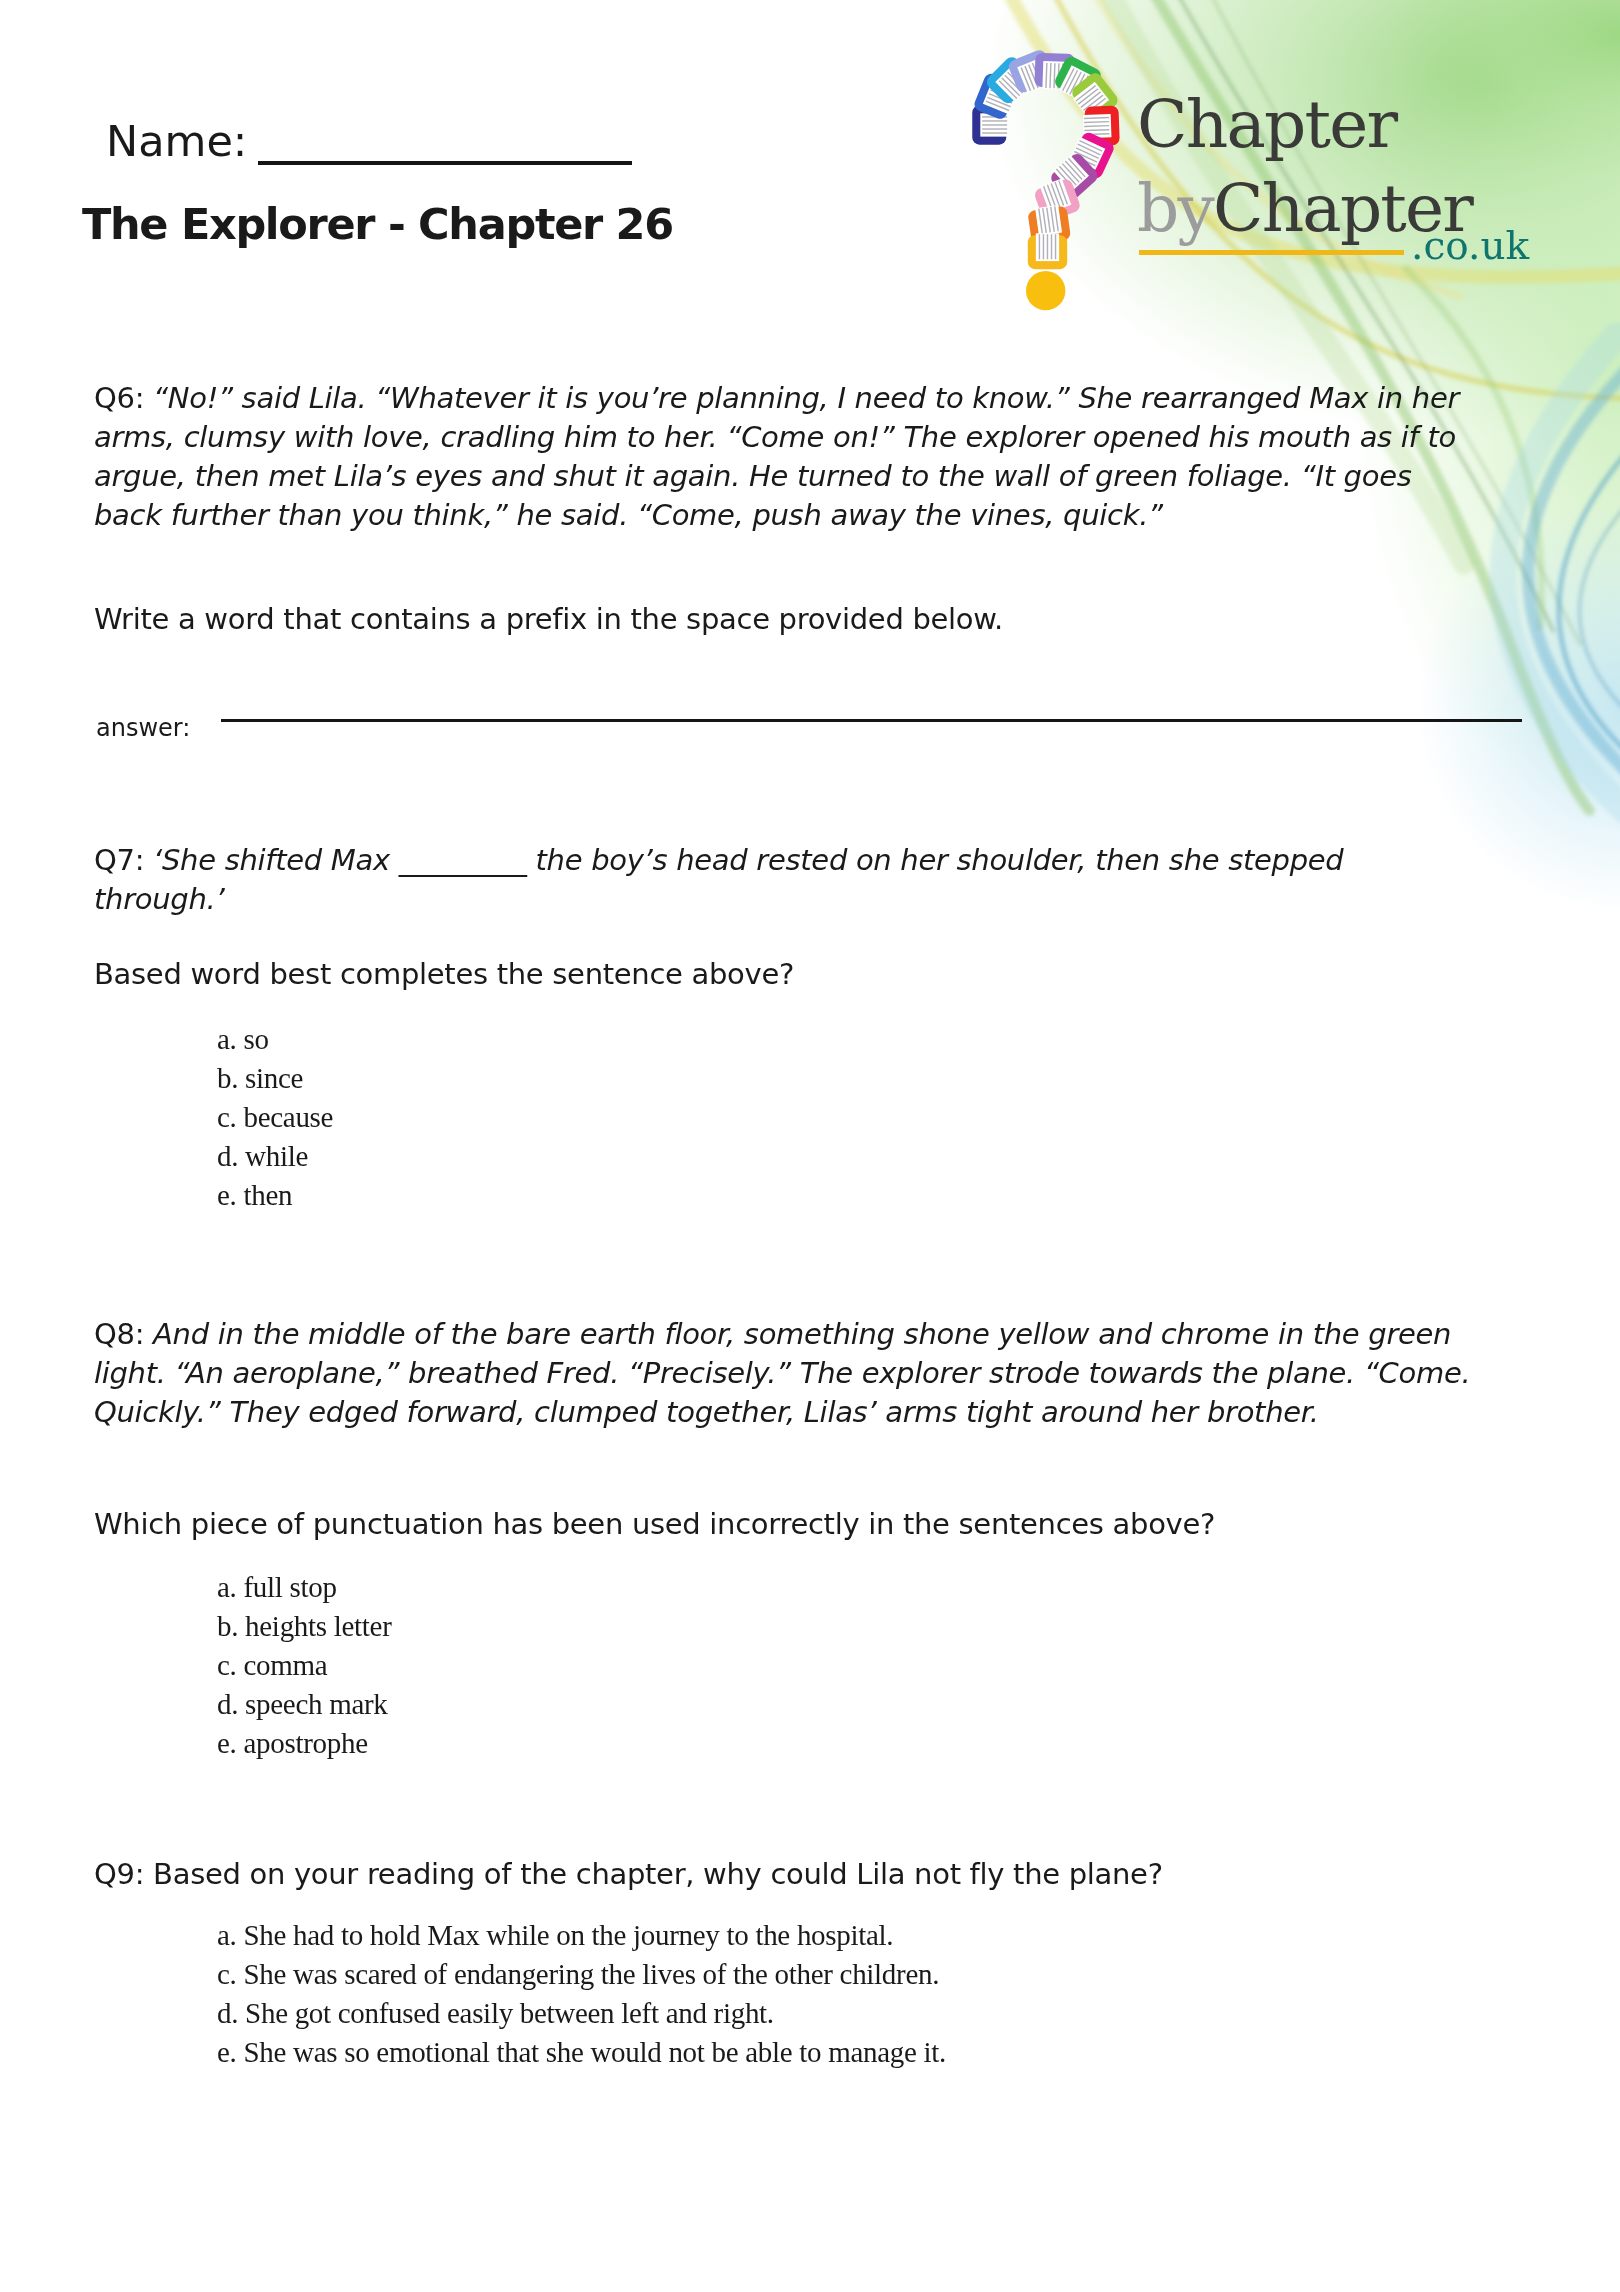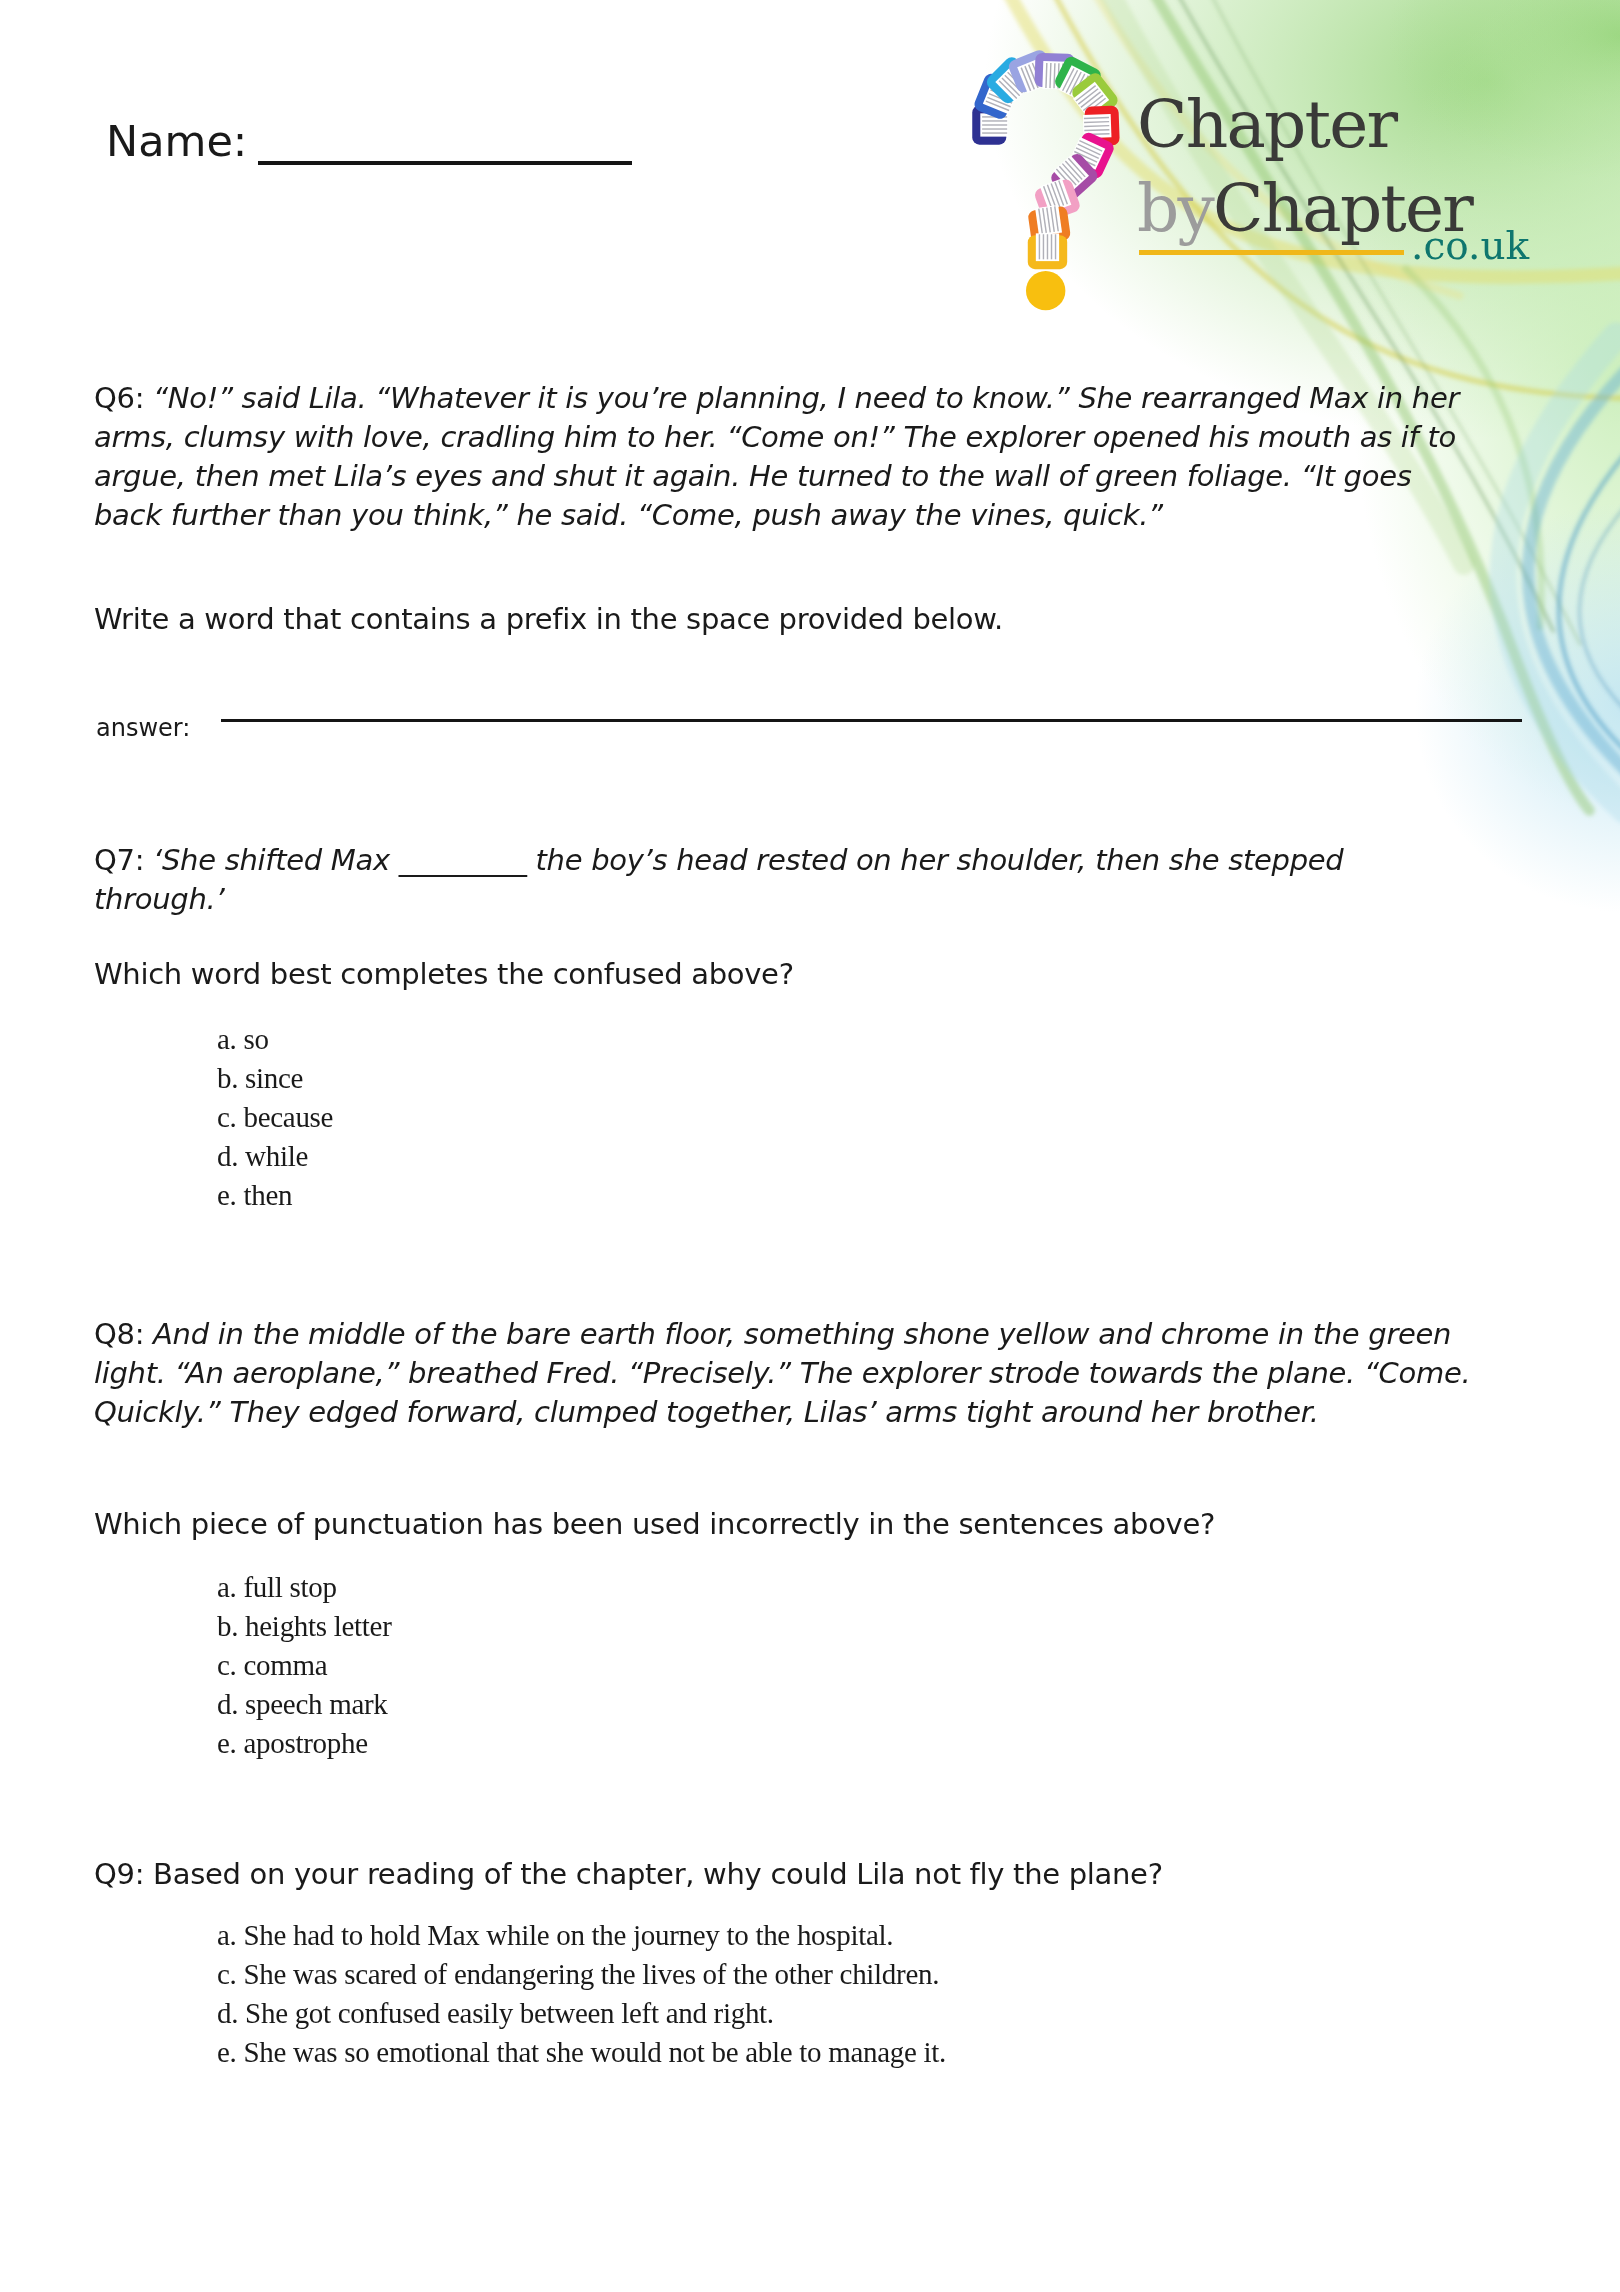--- a/index.html
+++ b/index.html
@@ -75,20 +75,21 @@
       <path d="M 1245,415 C 1115,555 1085,700 1250,865" stroke="#66b0d3" stroke-width="14" opacity="0.45"></path>
       <path d="M 1255,495 C 1150,615 1135,740 1258,850" stroke="#4799c4" stroke-width="5" opacity="0.55"></path>
       <path d="M 1250,560 C 1180,640 1170,720 1252,800" stroke="#3d88b5" stroke-width="2.5" opacity="0.5"></path>
     </g>
   </svg>
 
   <div class="abs name-row">
     <span>Name:</span>
   </div>
   <div class="abs name-line"></div>
+  <h1 class="abs title">The Explorer - Chapter 26</h1>
 
   <div>
     <svg id="books-svg" class="books-svg" viewBox="1040 25 250 450" aria-hidden="true">
         <g transform="translate(1105,140) rotate(90)">
           <rect x="-22" y="-19" width="44" height="38" rx="8" fill="#2e3192"></rect>
           <rect x="-13" y="-21" width="26" height="31" fill="#ffffff"></rect>
           <line x1="-9" y1="-20" x2="-9" y2="8" stroke="#b0b0b8" stroke-width="1.6"></line>
           <line x1="-4.5" y1="-20" x2="-4.5" y2="8" stroke="#b0b0b8" stroke-width="1.6"></line>
           <line x1="0" y1="-20" x2="0" y2="8" stroke="#b0b0b8" stroke-width="1.6"></line>
           <line x1="4.5" y1="-20" x2="4.5" y2="8" stroke="#b0b0b8" stroke-width="1.6"></line>
@@ -215,21 +216,21 @@
     <span class="pass">“No!” said Lila. “Whatever it is you’re planning, I need to know.” She rearranged Max in her arms, clumsy with love, cradling him to her. “Come on!” The explorer opened his mouth as if to argue, then met Lila’s eyes and shut it again. He turned to the wall of green foliage. “It goes back further than you think,” he said. “Come, push away the vines, quick.”</span>
   </div>
   <div class="abs task" style="left:94px;top:600px;">Write a word that contains a prefix in the space provided below.</div>
   <div class="abs ans-label">answer:</div>
   <div class="abs ans-line"></div>
 
   <div class="abs q" style="left:94px;top:841px;">
     <span class="qp">Q7:</span>
     <span class="pass">‘She shifted Max _________ the boy’s head rested on her shoulder, then she stepped through.’</span>
   </div>
-  <div class="abs task" style="left:94px;top:955px;">Which word best completes the confused above?</div>
+  <div class="abs task" style="left:94px;top:955px;">Based word best completes the sentence above?</div>
   <div class="abs opts" style="top:1020px;">
     <div class="opt">a. so</div>
     <div class="opt">b. since</div>
     <div class="opt">c. because</div>
     <div class="opt">d. while</div>
     <div class="opt">e. then</div>
   </div>
 
   <div class="abs q" style="left:94px;top:1315px;">
     <span class="qp">Q8:</span>

